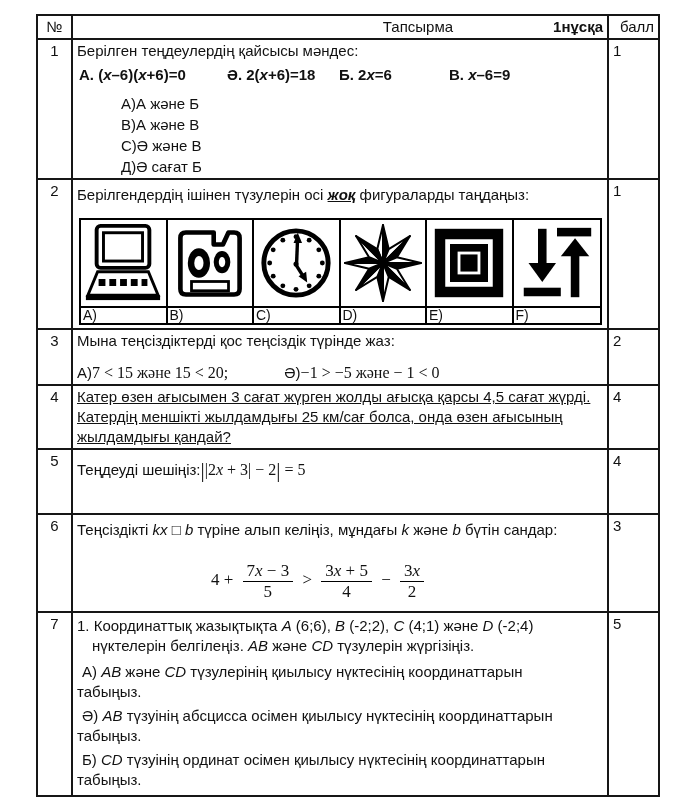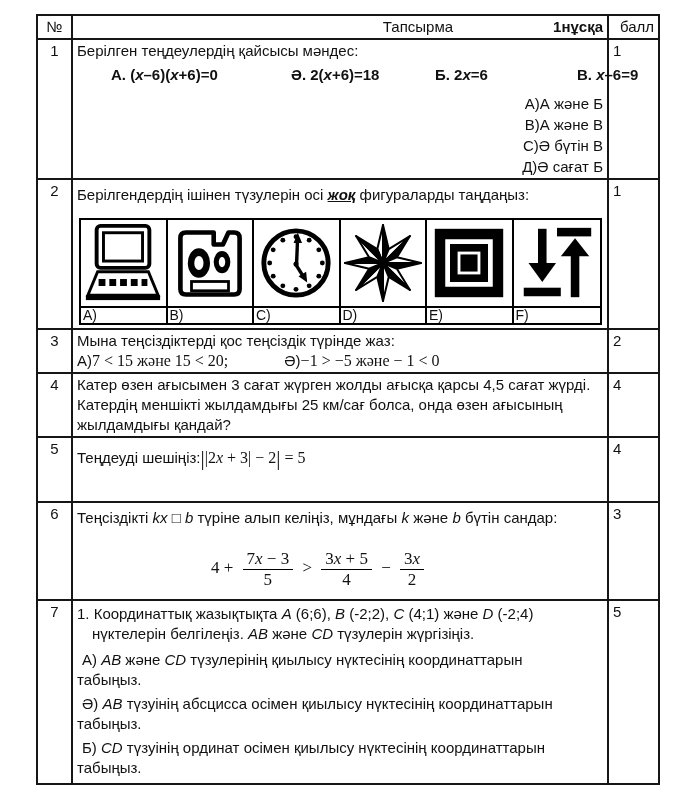--- a/index.html
+++ b/index.html
@@ -28,36 +28,36 @@
   tr.h3 td{height:32px;}
   tr.h4 td{height:50px;}
   tr.h5 td{height:61px;}
   tr.h6 td{height:91px;}
   tr.h7 td{height:176px;}
   .it{font-style:italic;}
   .bd{font-weight:bold;}
   .un{text-decoration:underline;text-align:right;}
   
   .eqline{margin:4px 0 0 2px;font-weight:bold;white-space:nowrap;}
-  .eqline .eq{display:inline-block;margin-left:32px;}
+  .eqline .eq{display:inline-block;}
   .eq1{width:148px;} .eq2{width:112px;} .eq3{width:110px;}
-  .opts{margin:8px 0 0 44px;line-height:21px;text-align:right;}
+  .opts{margin:8px 0 0 44px;line-height:21px;}
   
   .figtable{display:grid;grid-template-columns:repeat(6,86.5px);margin:13px 0 0 2px;
     border:2px solid #000;width:519px;background:#fff;}
   .figcell{border-right:2px solid #000;}
   .figcell:last-child{border-right:none;}
   .figimg{height:86px;display:flex;align-items:center;justify-content:center;border-bottom:2px solid #000;}
   .figlabel{font-size:14px;line-height:15px;height:15px;padding-left:2px;}
   
-  .ineq{margin-top:0;white-space:nowrap;}
+  .ineq{margin-top:12px;white-space:nowrap;}
   .math{font-family:"Liberation Serif",serif;font-size:16px;}
   .gapb{display:inline-block;width:56px;}
   
-  .w530{max-width:530px;}
+  .w530{max-width:530px;text-decoration:underline;}
   
   .absline{margin-top:9px;white-space:nowrap;}
   .tallbar{font-size:21px;vertical-align:-2px;}
   
   .formula{text-align:center;font-family:"Liberation Serif",serif;font-size:17px;margin:12px 40px 0 0;}
   .frac{display:inline-block;vertical-align:middle;margin:8px 5px;}
   .frac .fn{display:block;border-bottom:1.6px solid #000;padding:0 4px;line-height:21px;}
   .frac .fd{display:block;line-height:20px;}
   
   .p7{margin:0 0 4px 0;line-height:20px;}
@@ -86,21 +86,21 @@
     <tr class="h1">
       <td class="num">1</td>
       <td class="task">
         <div>Берілген теңдеулердің қайсысы мәндес:</div>
         <div class="eqline">
           <span class="eq eq1"><span>А. (</span><span class="it">x</span><span>–6)(</span><span class="it">x</span><span>+6)=0</span></span><span class="eq eq2"><span>Ә. 2(</span><span class="it">x</span><span>+6)=18</span></span><span class="eq eq3"><span>Б. 2</span><span class="it">x</span><span>=6</span></span><span class="eq"><span>В. </span><span class="it">x</span><span>–6=9</span></span>
         </div>
         <div class="opts">
           <div>А)А және Б</div>
           <div>В)А және В</div>
-          <div>С)Ә бүтін В</div>
+          <div>С)Ә және В</div>
           <div>Д)Ә сағат Б</div>
         </div>
       </td>
       <td class="score">1</td>
     </tr>
 
     <tr class="h2">
       <td class="num">2</td>
       <td class="task">
         <div style="margin-top:4px;"><span>Берілгендердің ішінен түзулерін осі </span><span class="it bd un">жоқ</span><span> фигураларды таңдаңыз:</span></div>

